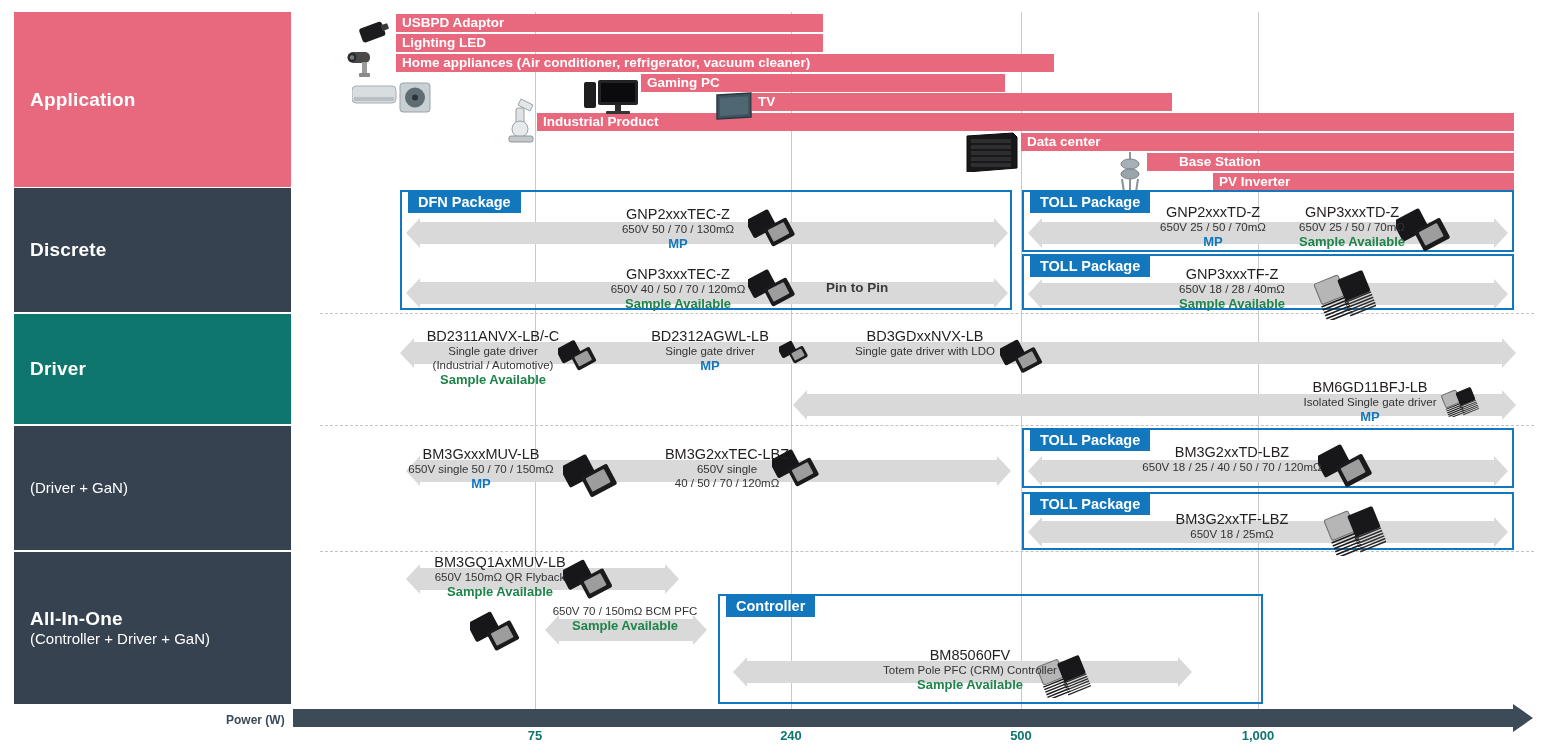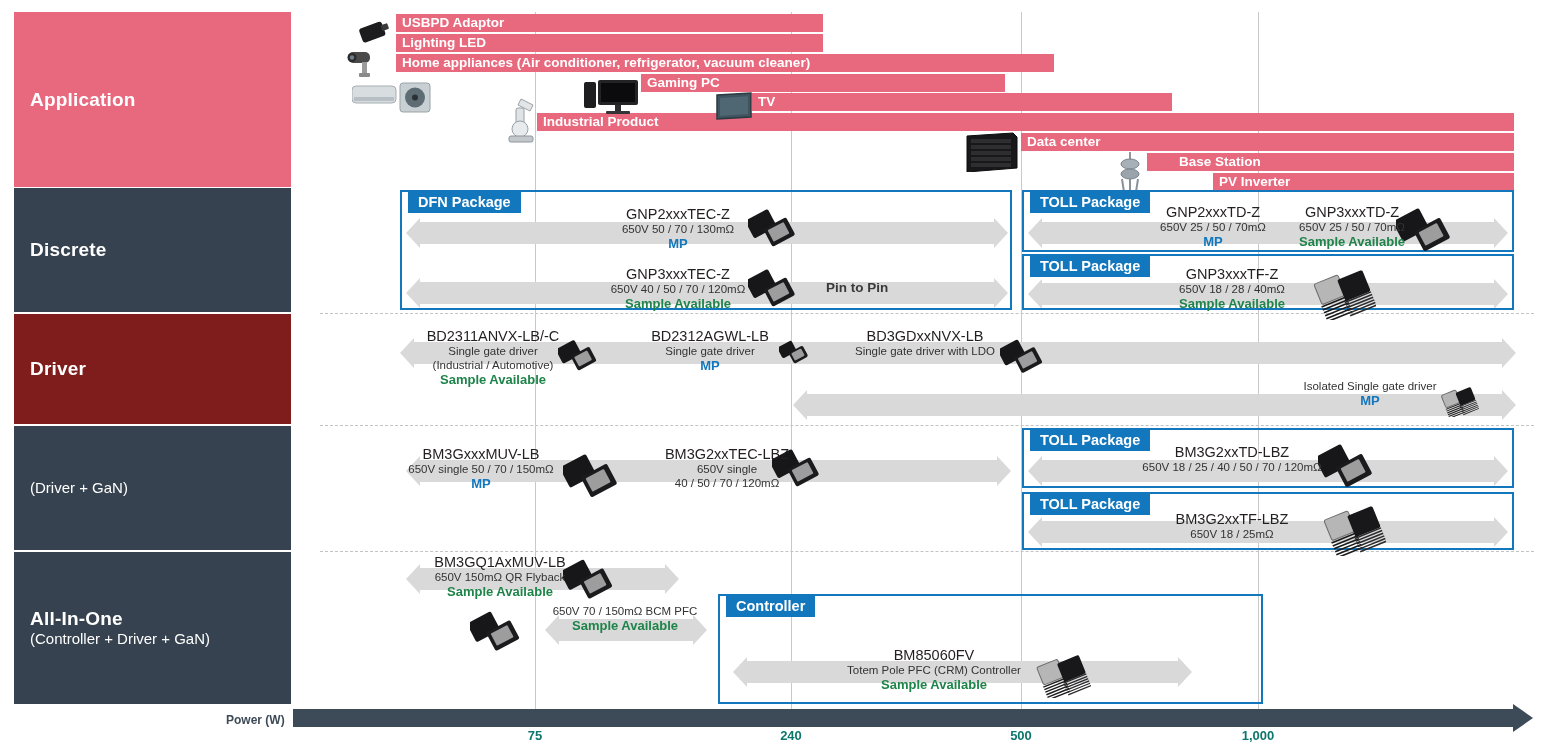--- a/index.html
+++ b/index.html
@@ -63,21 +63,21 @@
 
 <div id="root">
 
   <div id="cats">
       <div class="cat" style="top: 12px; height: 175px; background: rgb(232, 104, 126);">
         <div class="t1">Application</div>
       </div>
       <div class="cat" style="top: 188px; height: 124px; background: rgb(54, 66, 79);">
         <div class="t1">Discrete</div>
       </div>
-      <div class="cat" style="top: 314px; height: 110px; background: #7f1d1d;">
+      <div class="cat" style="top: 314px; height: 110px; background: #0f766e;">
         <div class="t1">Driver</div>
       </div>
       <div class="cat" style="top: 426px; height: 124px; background: rgb(54, 66, 79);">
         <div class="t2">(Driver + GaN)</div>
       </div>
       <div class="cat" style="top: 552px; height: 152px; background: rgb(54, 66, 79);">
         <div class="t1">All-In-One</div>
         <div class="t2">(Controller + Driver + GaN)</div>
       </div>
     </div>
@@ -442,20 +442,21 @@
       <div class="prod" style="left: 560px; top: 328px; width: 300px;">
         <div class="pn">BD2312AGWL-LB</div>
         <div class="sp">Single gate driver</div>
         <div class="mp">MP</div>
       </div>
       <div class="prod" style="left: 775px; top: 328px; width: 300px;">
         <div class="pn">BD3GDxxNVX-LB</div>
         <div class="sp">Single gate driver with LDO</div>
       </div>
       <div class="prod" style="left: 1220px; top: 379px; width: 300px;">
+        <div class="pn">BM6GD11BFJ-LB</div>
         <div class="sp">Isolated Single gate driver</div>
         <div class="mp">MP</div>
       </div>
       <div class="prod" style="left: 331px; top: 446px; width: 300px;">
         <div class="pn">BM3GxxxMUV-LB</div>
         <div class="sp">650V single 50 / 70 / 150mΩ</div>
         <div class="mp">MP</div>
       </div>
       <div class="prod" style="left: 577px; top: 446px; width: 300px;">
         <div class="pn">BM3G2xxTEC-LBZ</div>
@@ -472,21 +473,21 @@
       </div>
       <div class="prod" style="left: 350px; top: 554px; width: 300px;">
         <div class="pn">BM3GQ1AxMUV-LB</div>
         <div class="sp">650V 150mΩ QR Flyback</div>
         <div class="sa">Sample Available</div>
       </div>
       <div class="prod" style="left: 475px; top: 604px; width: 300px;">
         <div class="sp">650V 70 / 150mΩ BCM PFC</div>
         <div class="sa">Sample Available</div>
       </div>
-      <div class="prod" style="left: 784px; top: 647px; width: 300px;">
+      <div class="prod" style="left: 820px; top: 647px; width: 300px;">
         <div class="pn">BM85060FV</div>
         <div class="sp">Totem Pole PFC (CRM) Controller</div>
         <div class="sa">Sample Available</div>
       </div>
     </div>
 
   <div id="annos">
       <div class="pintopin" style="left: 826px; top: 280px;">Pin to Pin</div>
     </div>
 

